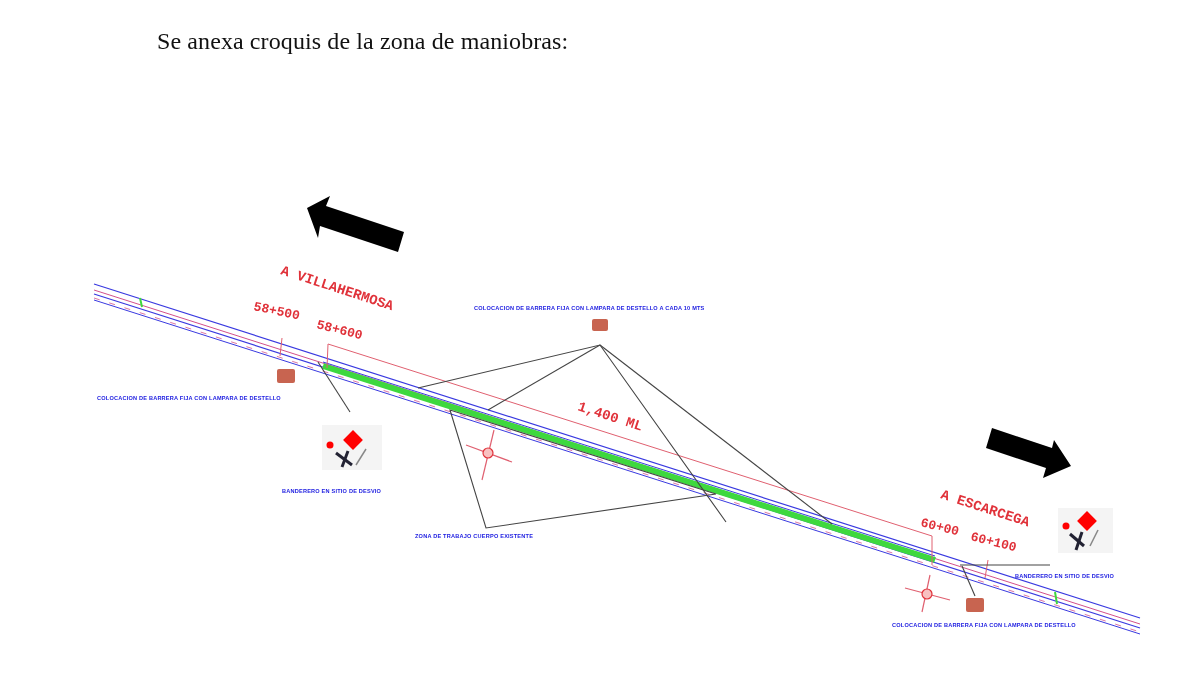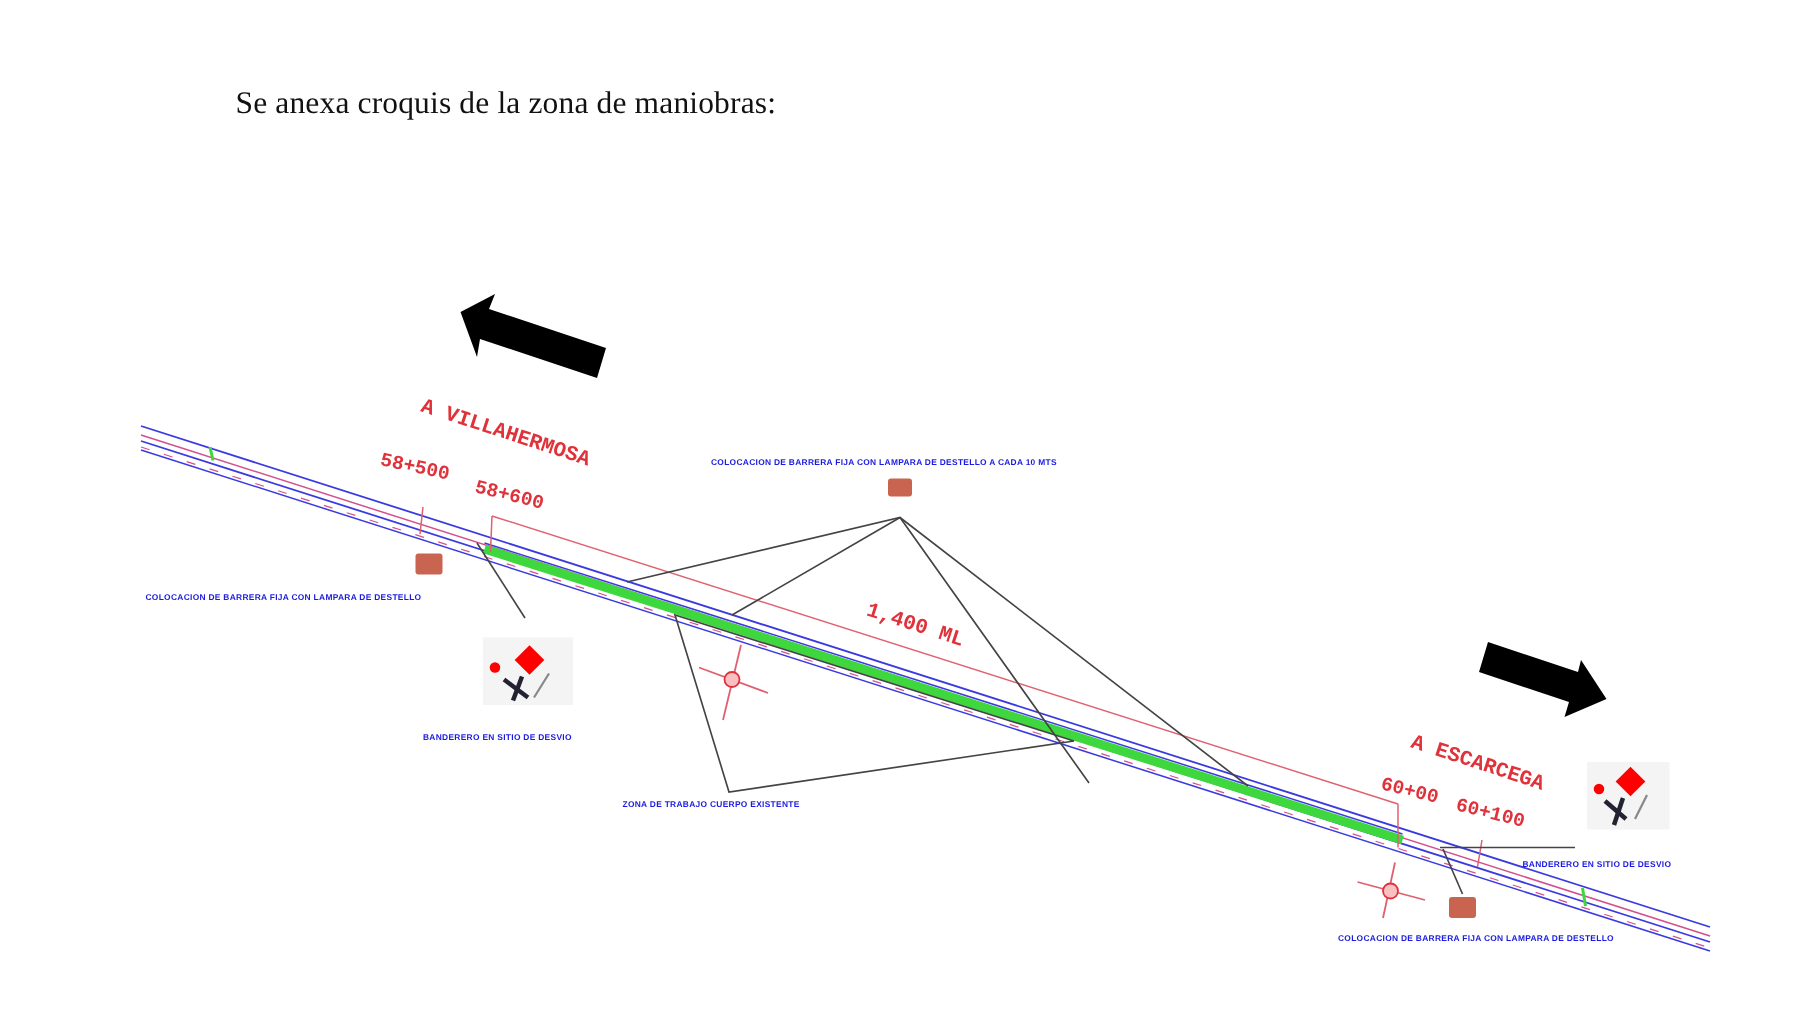--- a/index.html
+++ b/index.html
@@ -1,21 +1,20 @@
 <!DOCTYPE html>
 <html><head>
 <meta charset="utf-8">
 <style>
   html, body { margin: 0; padding: 0; background: #ffffff; }
   body { width: 1200px; height: 675px; position: relative; overflow: hidden; }
   .intro {
     position: absolute; left: 157px; top: 28px;
-    font-family: "Liberation Serif", serif; font-size: 21px; color: #111;
+    font-family: "Liberation Serif", serif; font-size: 24px; color: #111;
     letter-spacing: 0.1px;
-    margin-top: 28px;
   }
   svg.sketch { position: absolute; left: 0; top: 0; }
   .lbl-red { font-family: "Liberation Mono", monospace; fill: #e0323a; font-weight: bold; }
   .lbl-blue { font-family: "Liberation Sans", sans-serif; fill: #1a1ae0; font-weight: bold; font-size: 5.6px; letter-spacing: 0.2px; }
 </style>
 </head>
 <body>
 
 <div class="intro">Se anexa croquis de la zona de maniobras:</div>
 

